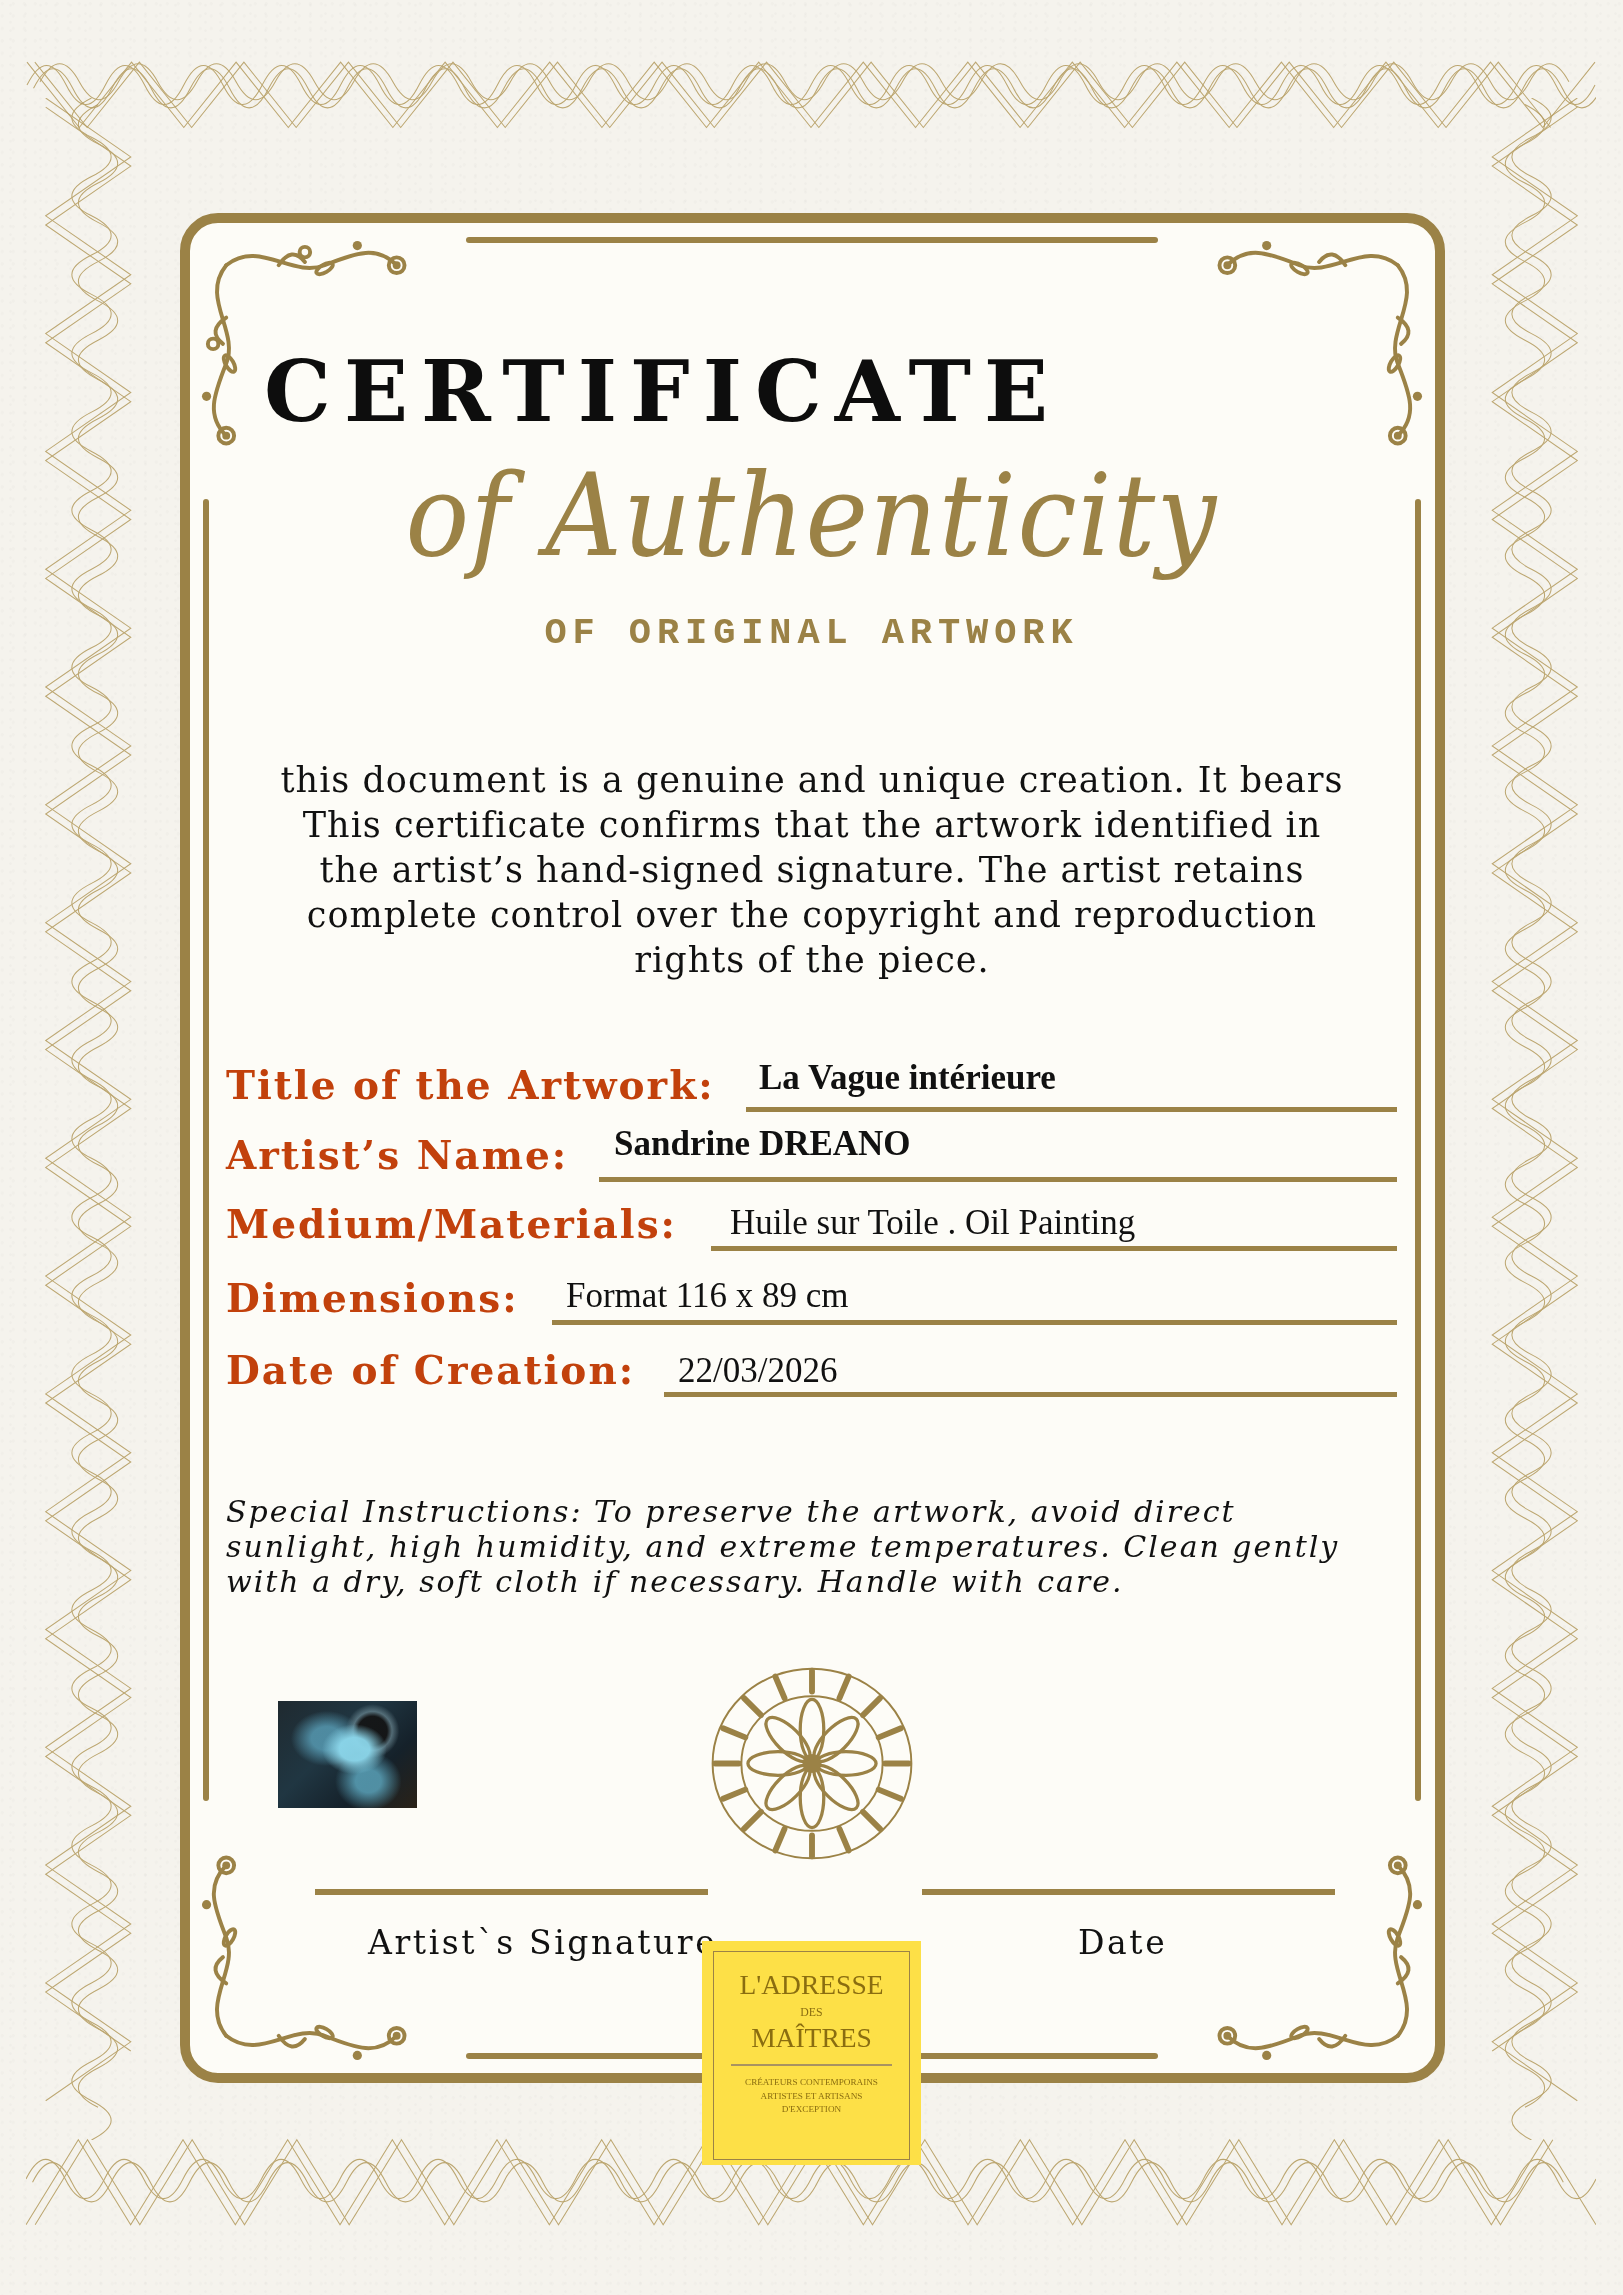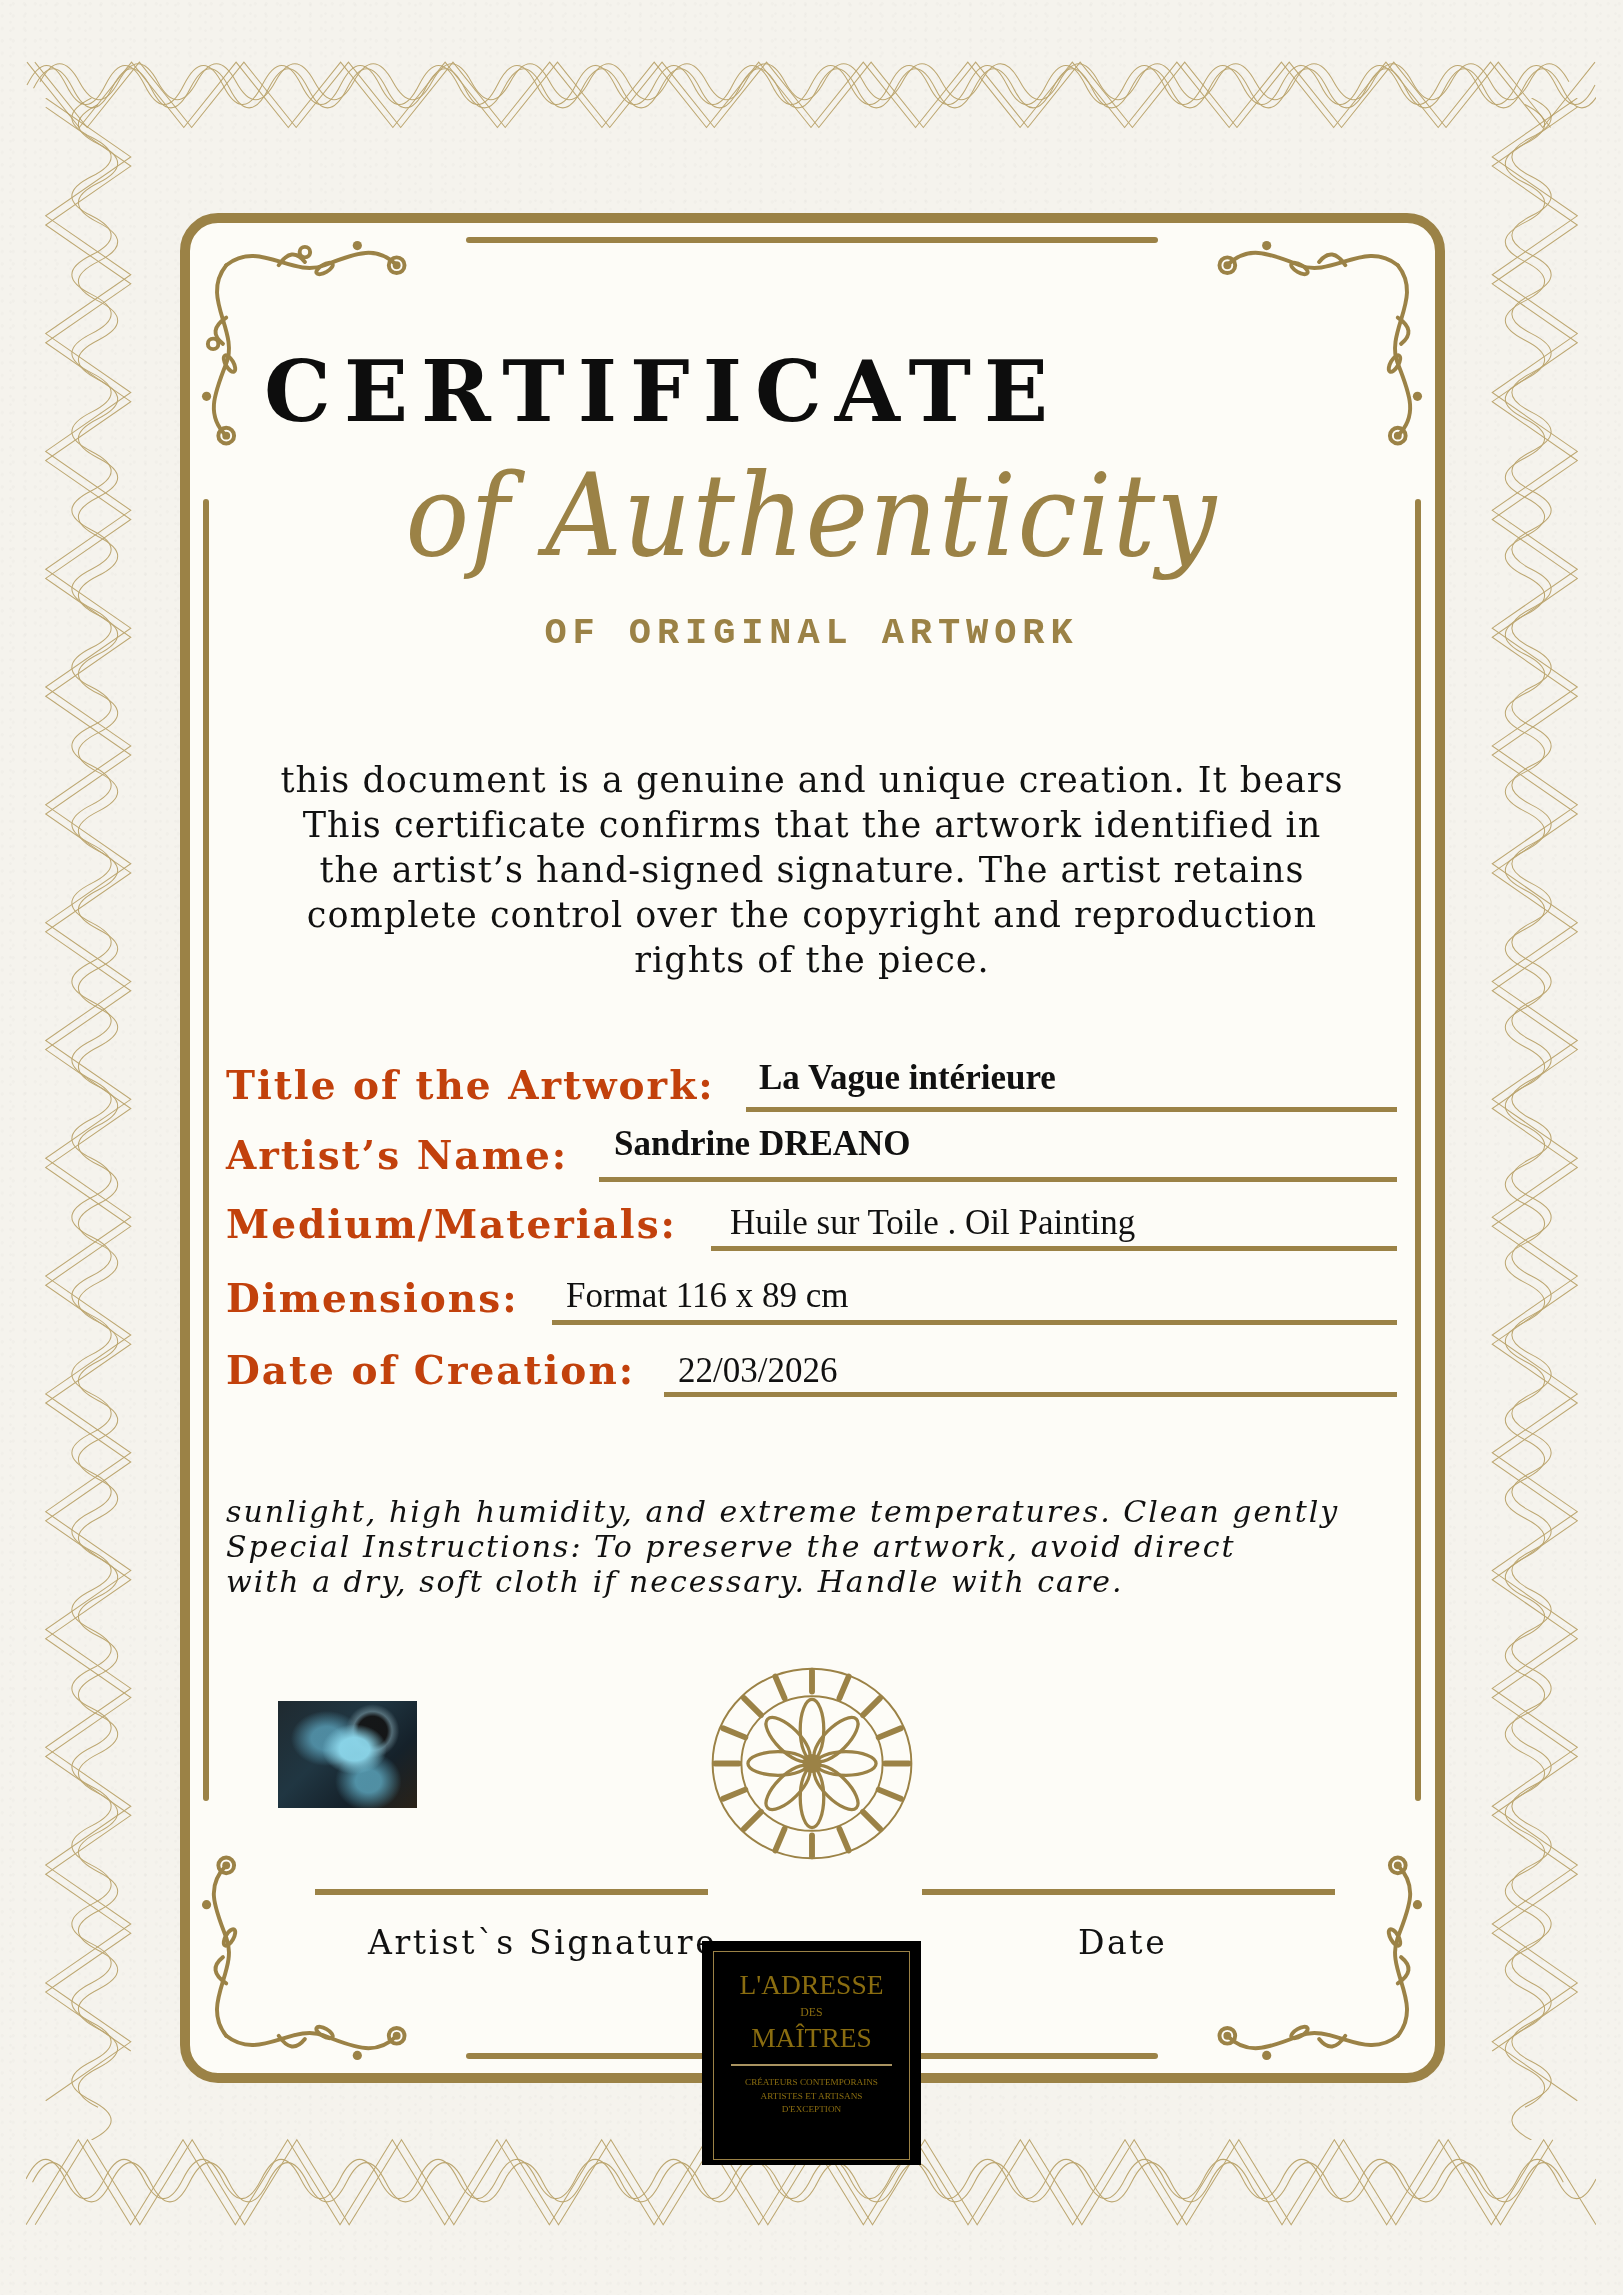--- a/index.html
+++ b/index.html
@@ -71,21 +71,21 @@
       radial-gradient(circle at 68% 28%, rgba(20,20,20,0.9) 0 12%, rgba(120,150,160,0.6) 16%, transparent 22%),
       linear-gradient(135deg, #1f2a30 0%, #203642 40%, #15212a 70%, #2a2218 100%);
   }
   .seal { left: 710px; top: 1666px; width: 204px; height: 195px; }
   .sig-line { position: absolute; height: 5.9px; background: #9b8246; }
   .sig-label {
     position: absolute; top: 1923px;
     font-family: "DejaVu Serif", serif; font-size: 33px; color: #111; letter-spacing: 2.6px;
   }
   .logo {
-    left: 702px; top: 1941px; width: 219px; height: 224px; background: #000000;
+    left: 702px; top: 1941px; width: 219px; height: 224px; background: #fde047;
   }
   .logo-inner {
     position: absolute; left: 11px; top: 9.8px; right: 11px; bottom: 5.2px;
     border: 1.3px solid #9b8246; text-align: center; color: #8a6d10;
     font-family: "Liberation Serif", serif;
   }
   .logo-l1 { font-size: 27.5px; margin-top: 19.6px; line-height: 1; }
   .logo-l2 { font-size: 11.8px; margin-top: 7.9px; line-height: 1; }
   .logo-l3 { font-size: 27.5px; margin-top: 5.2px; line-height: 1; }
   .logo-rule { width: 161px; height: 1.3px; background: #a99360; margin: 13px auto 10.5px; }
@@ -244,22 +244,22 @@
   <div class="field-line" style="width:845px;"></div>
   <span class="field-value" style="left:340px;bottom:9.2px;">Format 116 x 89 cm</span>
 </div>
 <div class="field" style="top:1345px;">
   <span class="field-label">Date of Creation:</span>
   <div class="field-line" style="width:733px;"></div>
   <span class="field-value" style="left:452px;bottom:6.5px;">22/03/2026</span>
 </div>
 
 <div class="abs instructions">
+  <div>Special Instructions: To preserve the artwork, avoid direct</div>
   <div>sunlight, high humidity, and extreme temperatures. Clean gently</div>
-  <div>Special Instructions: To preserve the artwork, avoid direct</div>
   <div>with a dry, soft cloth if necessary. Handle with care.</div>
 </div>
 
 <div class="abs thumb"></div>
 
 <svg class="abs seal" viewBox="0 0 312 298">
   <g transform="translate(156,149)" fill="none" stroke="#9b8246">
     <ellipse rx="152" ry="145" stroke-width="3"></ellipse>
     <ellipse rx="108" ry="103" stroke-width="3"></ellipse>
     <g stroke-width="9" stroke-linecap="round">

